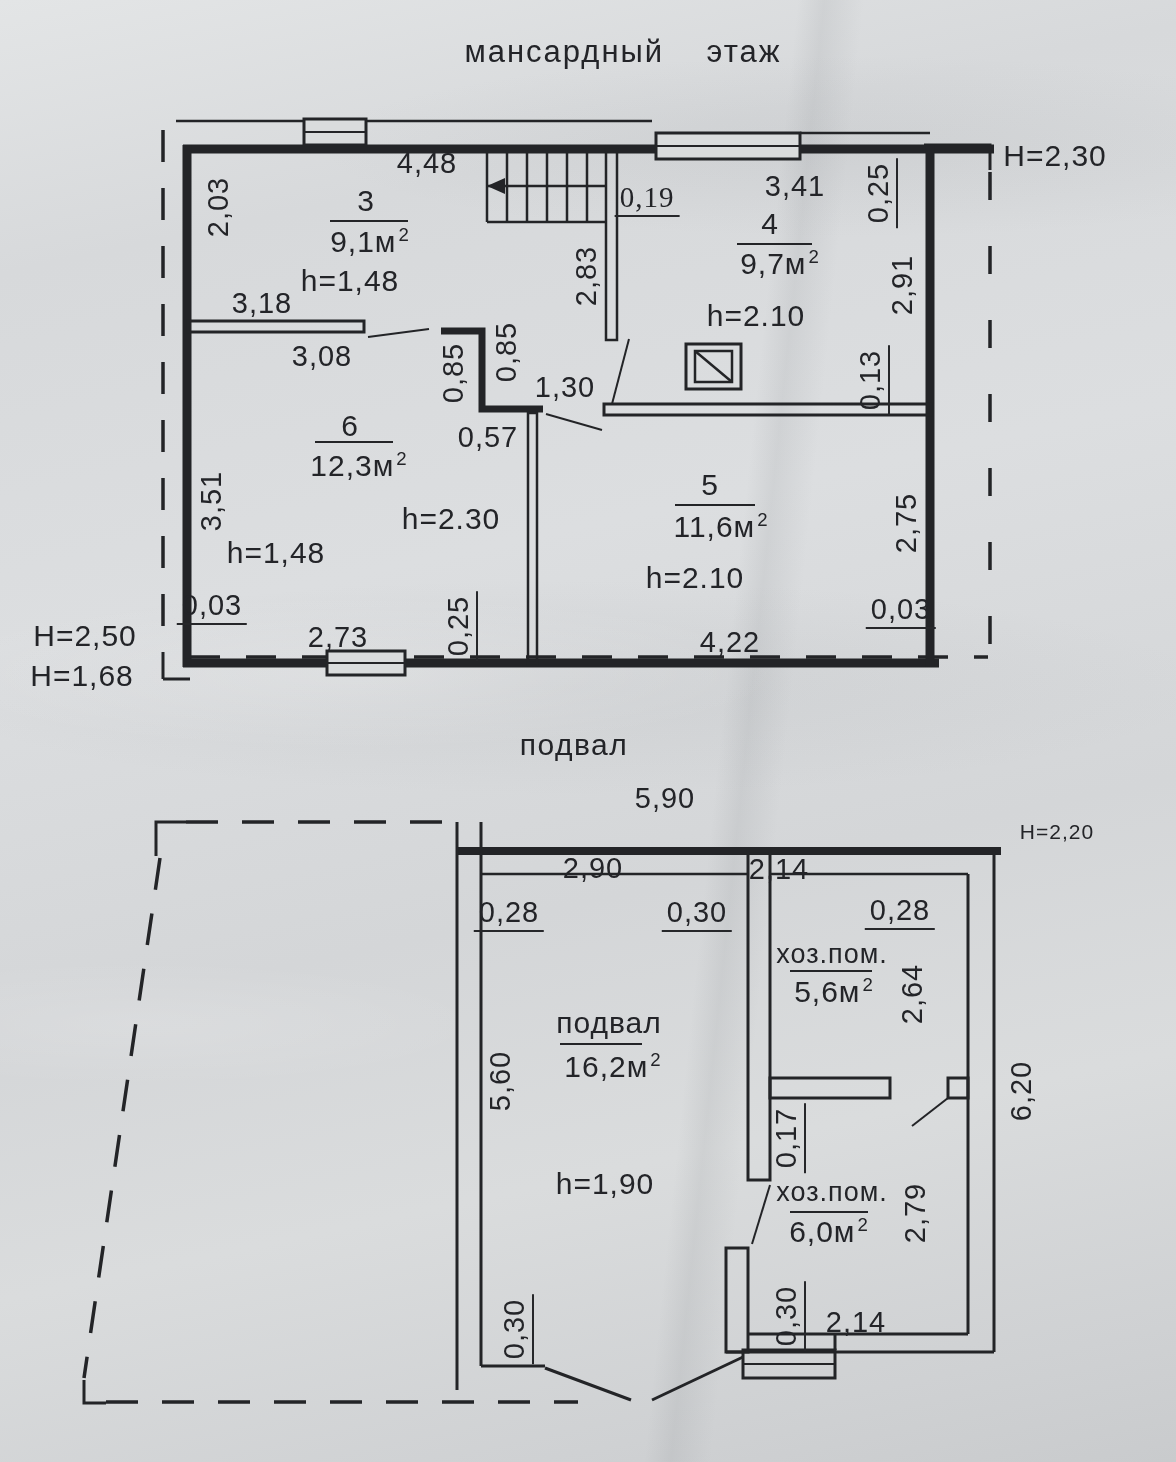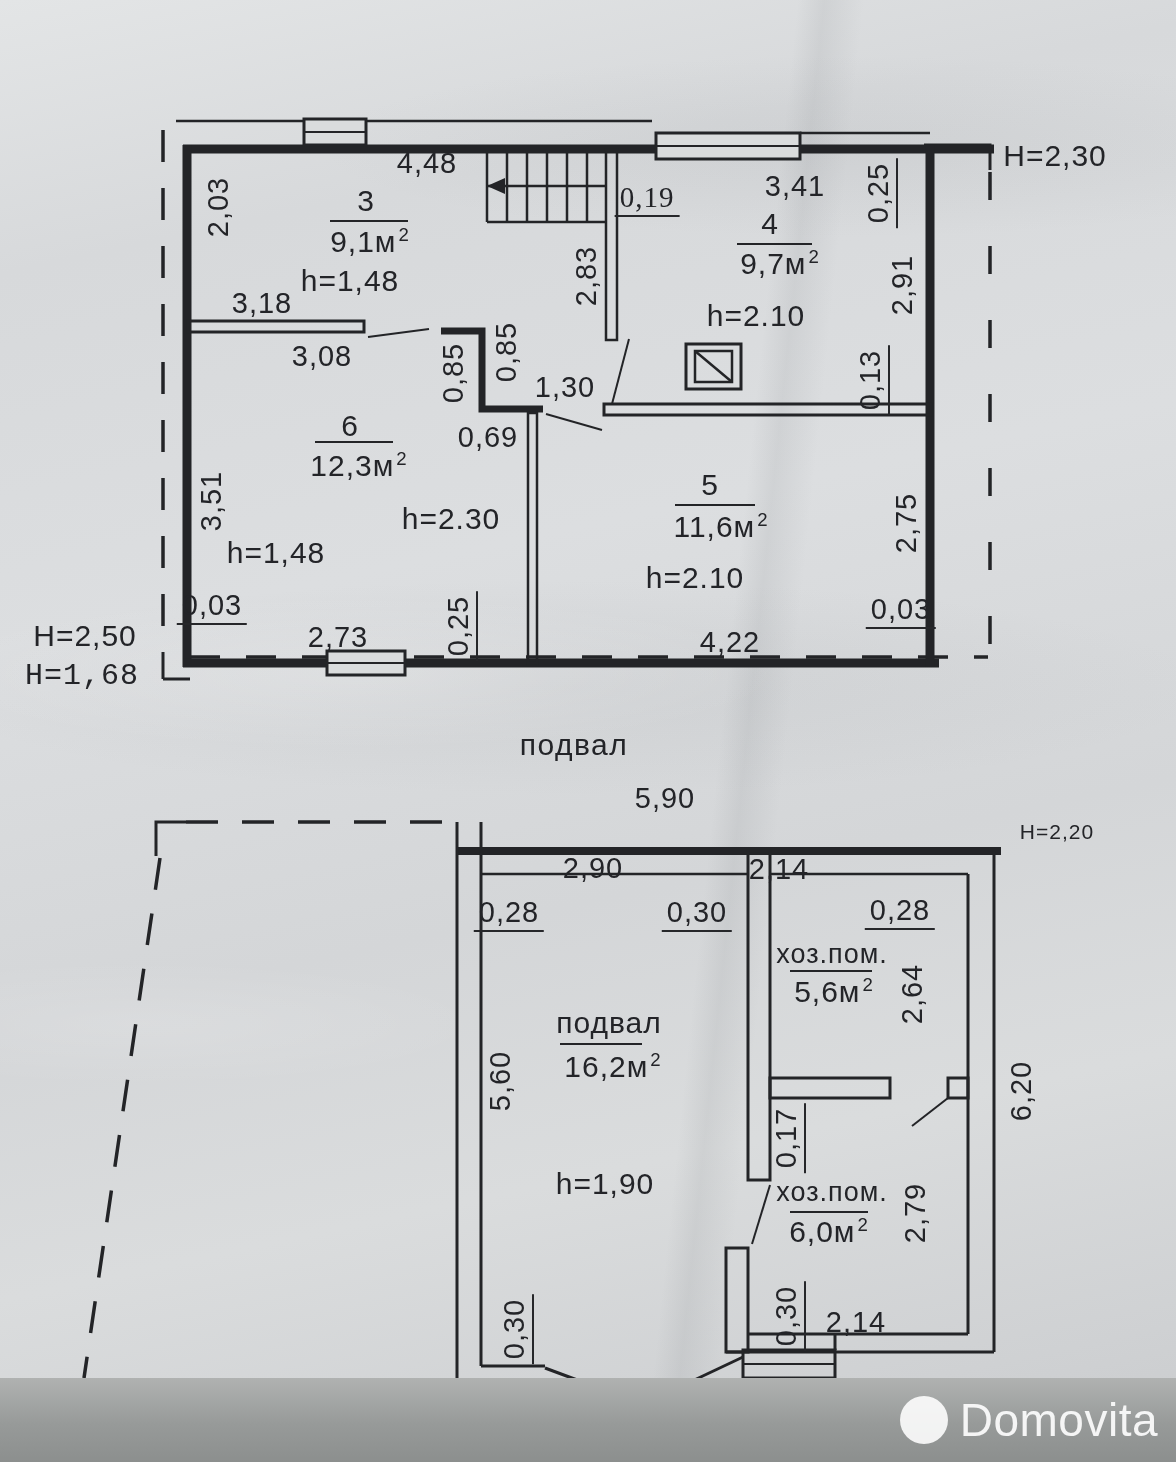--- a/index.html
+++ b/index.html
@@ -145,20 +145,21 @@
       </g>
 
       <g stroke-width="2">
         <path d="M560,1044 H642"></path>
         <path d="M790,971 H872"></path>
         <path d="M790,1212 H868"></path>
       </g>
     </g>
   </svg>
 
+  <div class="title" style="left:623px;top:52px">мансардный    этаж</div>
   <div class="title" style="left:574px;top:745px;letter-spacing:1.5px;font-size:30px">подвал</div>
 
   <div>
       <span class="lbl" style="left: 427px; top: 163px;">4,48</span>
       <span class="lbl rot" style="left: 218px; top: 207px;">2,03</span>
       <span class="lbl" style="left: 366px; top: 201px; font-size: 30px;">3</span>
       <span class="lbl" style="left: 370px; top: 241px; font-size: 30px;">9,1м<sup>2</sup></span>
       <span class="lbl" style="left: 350px; top: 281px; font-size: 30px;">h=1,48</span>
       <span class="lbl" style="left: 262px; top: 303px;">3,18</span>
       <span class="lbl und" style="left: 647px; top: 200px; font-family: Liberation Serif, serif;">0,19</span>
@@ -166,39 +167,39 @@
       <span class="lbl rot und" style="left: 881px; top: 193px;">0,25</span>
       <span class="lbl" style="left: 770px; top: 224px; font-size: 30px;">4</span>
       <span class="lbl" style="left: 780px; top: 263px; font-size: 30px; text-align: right;">9,7м<sup>2</sup></span>
       <span class="lbl rot" style="left: 902px; top: 285px;">2,91</span>
       <span class="lbl" style="left: 756px; top: 316px; font-size: 30px;">h=2.10</span>
       <span class="lbl rot" style="left: 586px; top: 276px;">2,83</span>
       <span class="lbl" style="left: 322px; top: 356px;">3,08</span>
       <span class="lbl rot" style="left: 453px; top: 373px;">0,85</span>
       <span class="lbl rot" style="left: 506px; top: 352px;">0,85</span>
       <span class="lbl" style="left: 565px; top: 387px;">1,30</span>
-      <span class="lbl" style="left: 488px; top: 437px;">0,69</span>
+      <span class="lbl" style="left: 488px; top: 437px;">0,57</span>
       <span class="lbl rot und" style="left: 873px; top: 380px;">0,13</span>
       <span class="lbl" style="left: 350px; top: 426px; font-size: 30px;">6</span>
       <span class="lbl" style="left: 359px; top: 465px; font-size: 30px;">12,3м<sup>2</sup></span>
       <span class="lbl" style="left: 451px; top: 519px; font-size: 30px;">h=2.30</span>
       <span class="lbl" style="left: 276px; top: 553px; font-size: 30px;">h=1,48</span>
       <span class="lbl rot" style="left: 211px; top: 501px;">3,51</span>
       <span class="lbl" style="left: 710px; top: 485px; font-size: 30px;">5</span>
       <span class="lbl" style="left: 721px; top: 526px; font-size: 30px;">11,6м<sup>2</sup></span>
       <span class="lbl" style="left: 695px; top: 578px; font-size: 30px;">h=2.10</span>
       <span class="lbl rot" style="left: 906px; top: 523px;">2,75</span>
       <span class="lbl und" style="left: 212px; top: 608px;">0,03</span>
       <span class="lbl" style="left: 338px; top: 637px;">2,73</span>
       <span class="lbl rot und" style="left: 461px; top: 626px;">0,25</span>
       <span class="lbl" style="left: 730px; top: 642px;">4,22</span>
       <span class="lbl und" style="left: 901px; top: 612px;">0,03</span>
       <span class="lbl" style="left: 1055px; top: 156px; font-size: 30px;">H=2,30</span>
       <span class="lbl" style="left: 85px; top: 636px; font-size: 30px;">H=2,50</span>
-      <span class="lbl" style="left: 82px; top: 676px; font-size: 30px; font-family: Liberation Mono, monospace;">H=1,68</span>
+      <span class="lbl" style="left: 82px; top: 676px; font-size: 30px;">H=1,68</span>
     </div>
   <div>
       <span class="lbl" style="left: 665px; top: 798px;">5,90</span>
       <span class="lbl" style="left: 1057px; top: 831px; font-size: 21px;">H=2,20</span>
       <span class="lbl" style="left: 593px; top: 868px;">2,90</span>
       <span class="lbl" style="left: 779px; top: 869px;">2,14</span>
       <span class="lbl und" style="left: 509px; top: 915px;">0,28</span>
       <span class="lbl und" style="left: 697px; top: 915px;">0,30</span>
       <span class="lbl und" style="left: 900px; top: 913px;">0,28</span>
       <span class="lbl" style="left: 832px; top: 954px; font-size: 27px;">хоз.пом.</span>
@@ -211,19 +212,13 @@
       <span class="lbl rot und" style="left: 789px; top: 1138px;">0,17</span>
       <span class="lbl" style="left: 832px; top: 1192px; font-size: 27px;">хоз.пом.</span>
       <span class="lbl" style="left: 829px; top: 1231px; font-size: 30px;">6,0м<sup>2</sup></span>
       <span class="lbl rot" style="left: 915px; top: 1213px;">2,79</span>
       <span class="lbl rot und" style="left: 517px; top: 1329px;">0,30</span>
       <span class="lbl rot und" style="left: 789px; top: 1316px;">0,30</span>
       <span class="lbl" style="left: 856px; top: 1322px;">2,14</span>
       <span class="lbl rot" style="left: 1021px; top: 1091px;">6,20</span>
     </div>
 
-  <div class="band">
-    <div class="wm">
-      <span class="wm-circle"></span>
-      <span class="wm-text">Domovita</span>
-    </div>
-  </div>
 </div>
 
 </body></html>

